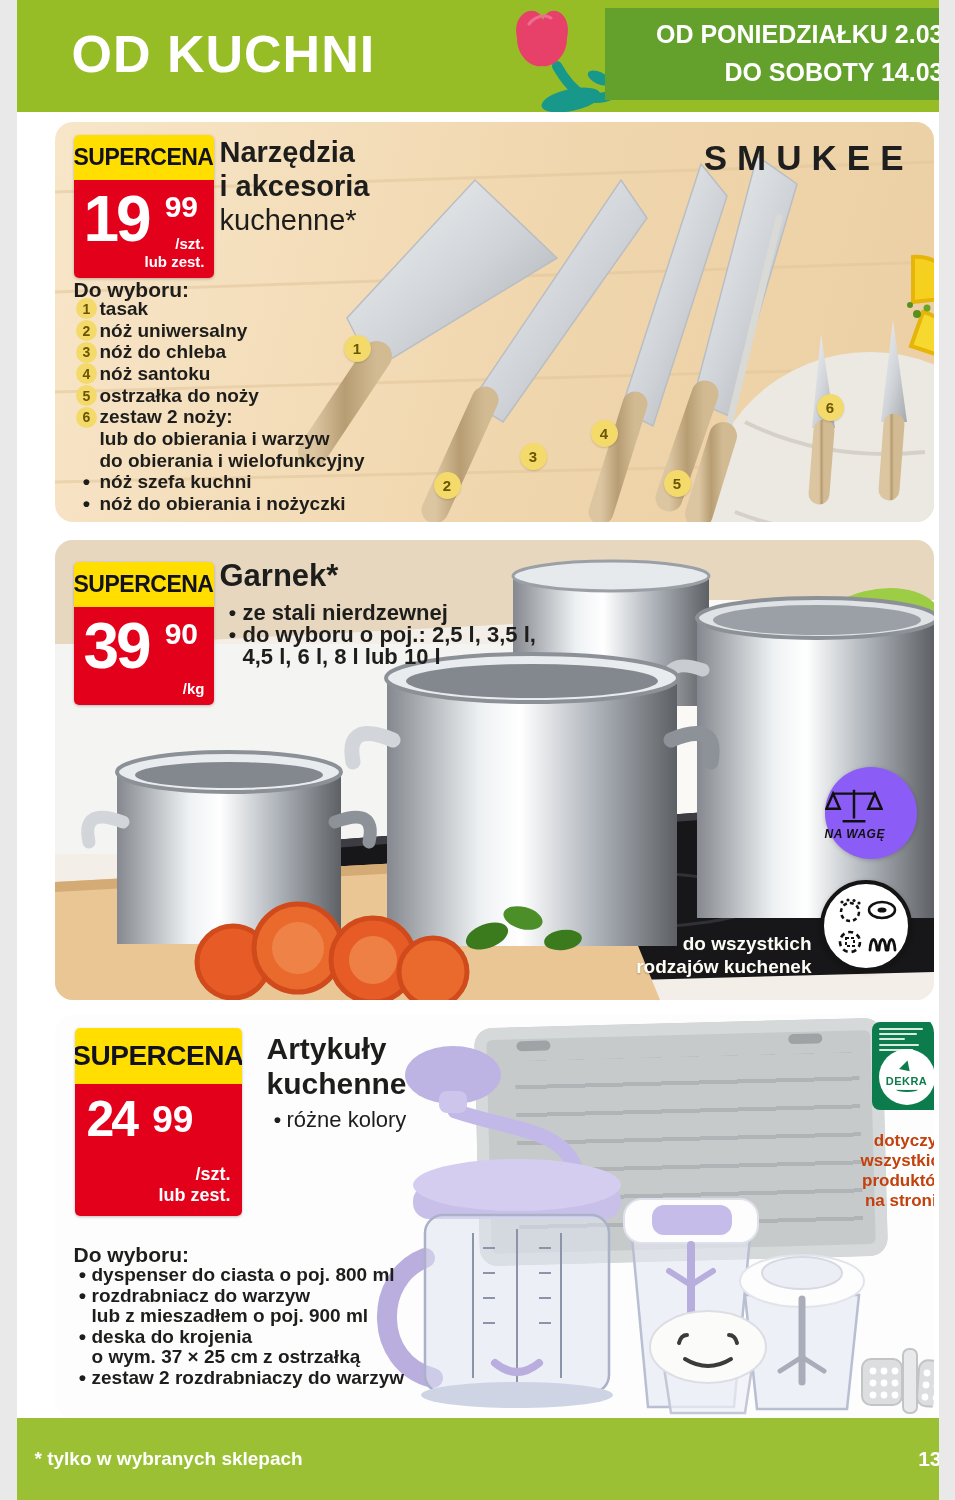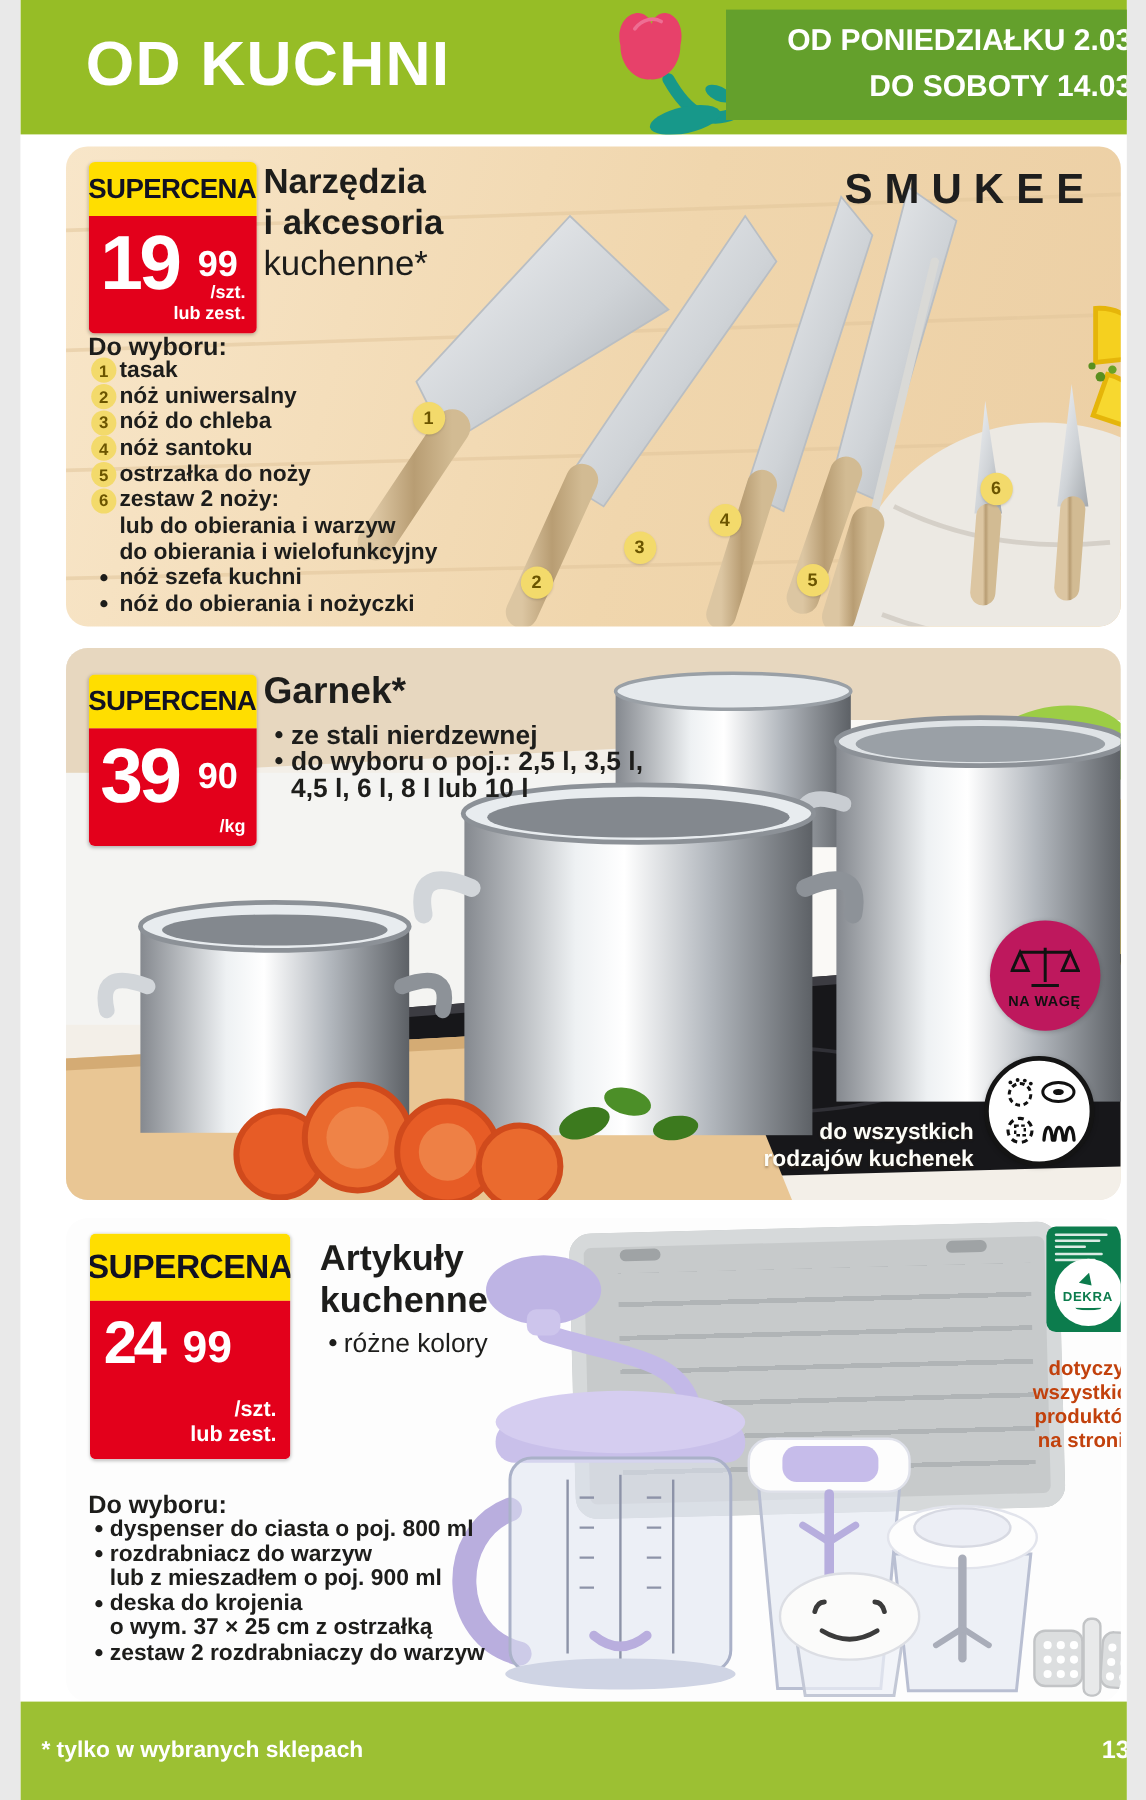--- a/index.html
+++ b/index.html
@@ -20,21 +20,21 @@
   .c1{top:122px;height:400px;background:linear-gradient(105deg,#f8e6c9,#f0d6ad 55%,#eccfa4);}
   .c2{top:540px;height:460px;background:#efe7da;}
   .c3{top:1015px;height:403px;background:#fdfdfd;}
   .scene{position:absolute;left:0;top:0;}
 
   
   .badge{position:absolute;border-radius:5px;overflow:hidden;box-shadow:0 1px 3px rgba(0,0,0,.25);}
   .badge-top{background:#FFDE00;color:#111122;font-weight:900;text-align:center;
              display:flex;align-items:center;justify-content:center;letter-spacing:-.5px;}
   .badge-bottom{position:relative;background:#E3001B;color:#fff;}
-  .price-line{position:absolute;display:flex;align-items:center;}
+  .price-line{position:absolute;display:flex;align-items:flex-start;}
   .price-main{font-weight:800;line-height:.95;letter-spacing:-3px;}
   .price-sup{font-weight:800;line-height:1;margin-left:16px;}
   .price-units{position:absolute;text-align:right;font-weight:800;line-height:1.2;}
   .b-sm{width:140px;height:143px;}
   .b-sm .badge-top{height:45px;font-size:23px;}
   .b-sm .badge-bottom{height:98px;}
   .b-sm .price-line{left:10px;top:9px;}
   .b-sm .price-main{font-size:64px;}
   .b-sm .price-sup{font-size:30px;margin-top:3px;}
   .b-sm .price-units{right:9px;bottom:7px;font-size:15px;}
@@ -60,22 +60,22 @@
   .mk.dot{font-size:21px;}
   .ptext{font-weight:600;white-space:nowrap;}
 
   
   .pm{position:absolute;width:27px;height:27px;border-radius:50%;background:#F3DA6B;
       color:#6b5500;font-weight:800;font-size:15px;display:flex;align-items:center;
       justify-content:center;box-shadow:0 1px 2px rgba(0,0,0,.15);}
 
   
   .weight-circle{position:absolute;left:770px;top:227px;width:92px;height:92px;border-radius:50%;
-      background:#be185d;display:flex;flex-direction:column;align-items:center;justify-content:center;
-      box-shadow:0 1px 4px rgba(0,0,0,.2);}
+      background:#8b5cf6;display:flex;flex-direction:column;align-items:flex-start;justify-content:center;
+      box-shadow:0 1px 4px rgba(0,0,0,.2);font-style:italic;}
   .weight-label{font-size:12px;font-weight:900;color:#111;margin-top:1px;letter-spacing:.5px;}
   .stove-circle{position:absolute;left:765px;top:340px;width:92px;height:92px;border-radius:50%;
       background:#fff;border:4px solid #141414;display:grid;grid-template-columns:1fr 1fr;
       align-items:center;justify-items:center;padding:10px;box-sizing:border-box;
       box-shadow:0 1px 4px rgba(0,0,0,.2);}
   .stove-note{position:absolute;right:122px;top:392px;text-align:right;color:#fdfdf8;
       font-size:19px;font-weight:700;line-height:23px;text-shadow:0 1px 2px rgba(60,40,20,.35);}
 
   
   .dekra-badge{position:absolute;left:817px;top:7px;width:70px;height:88px;background:#0C7C4D;

